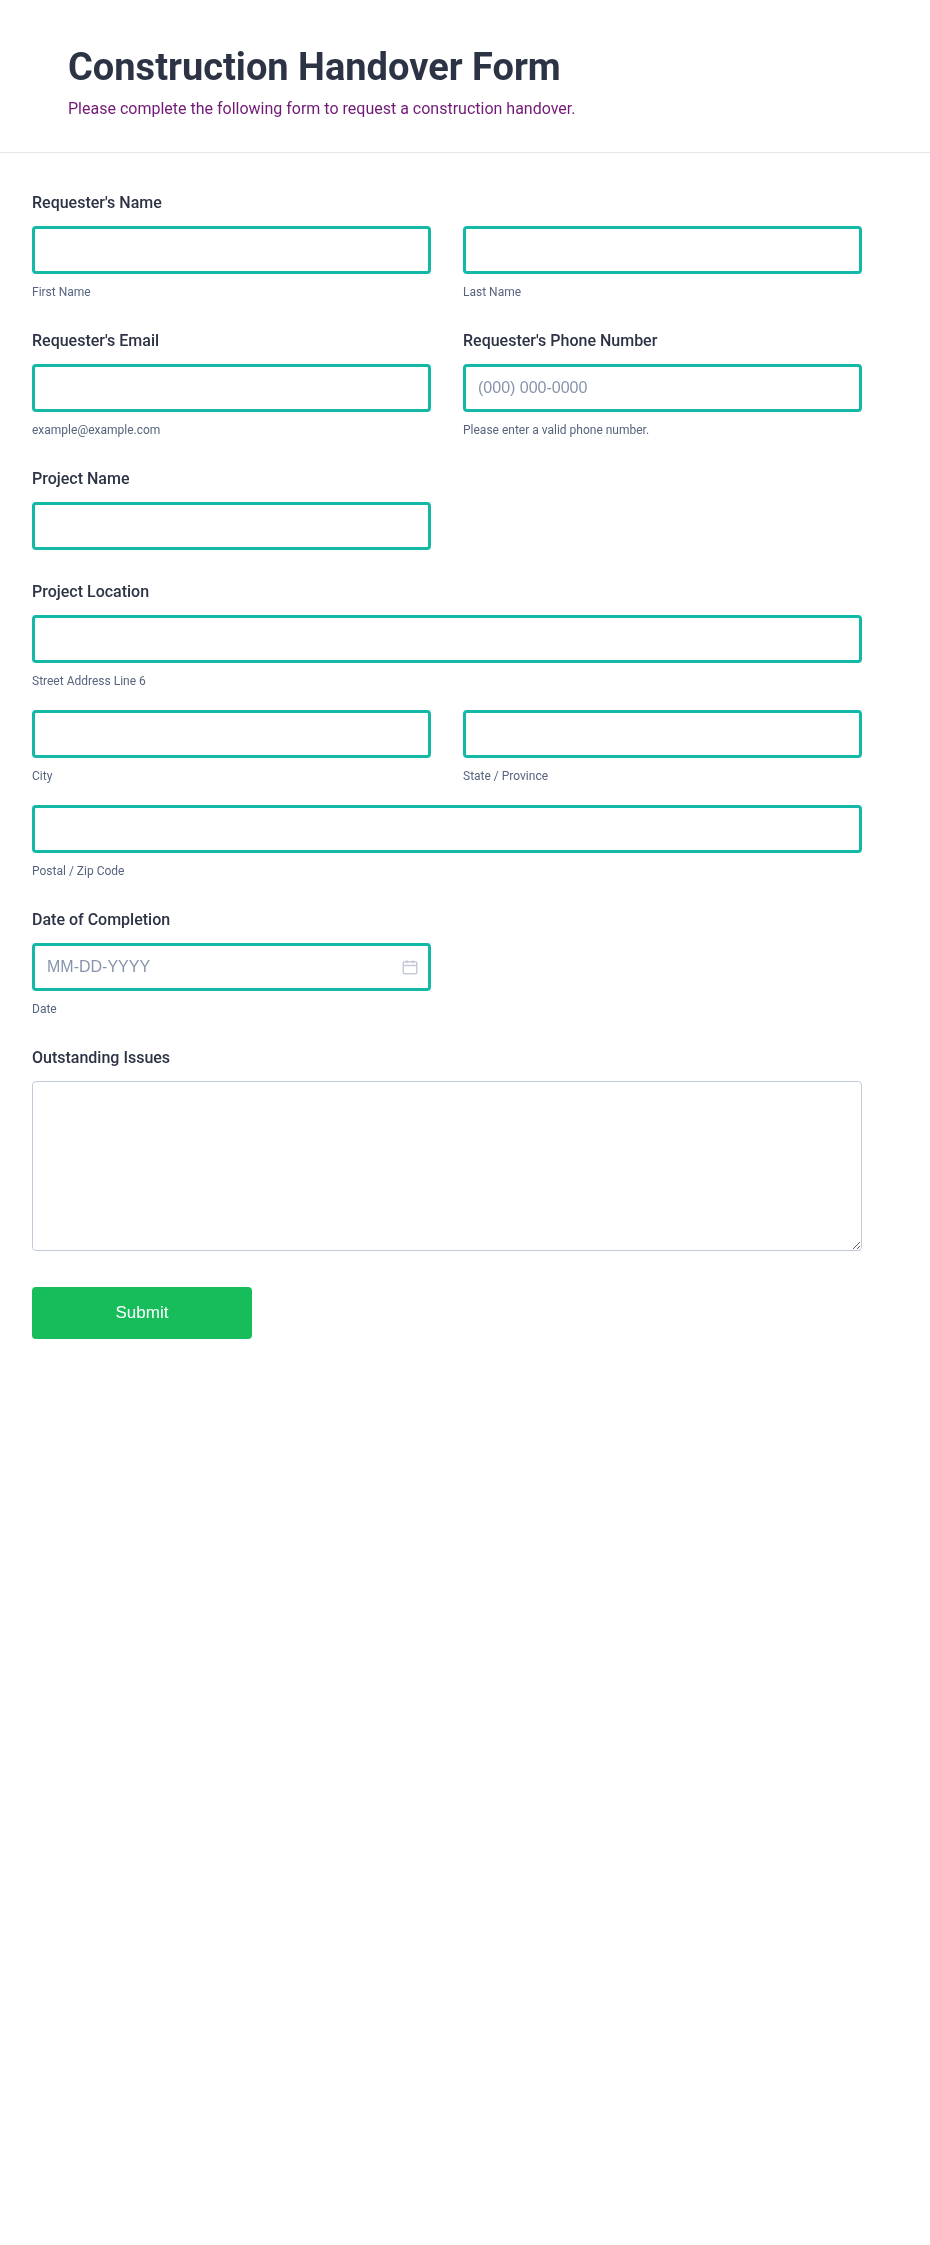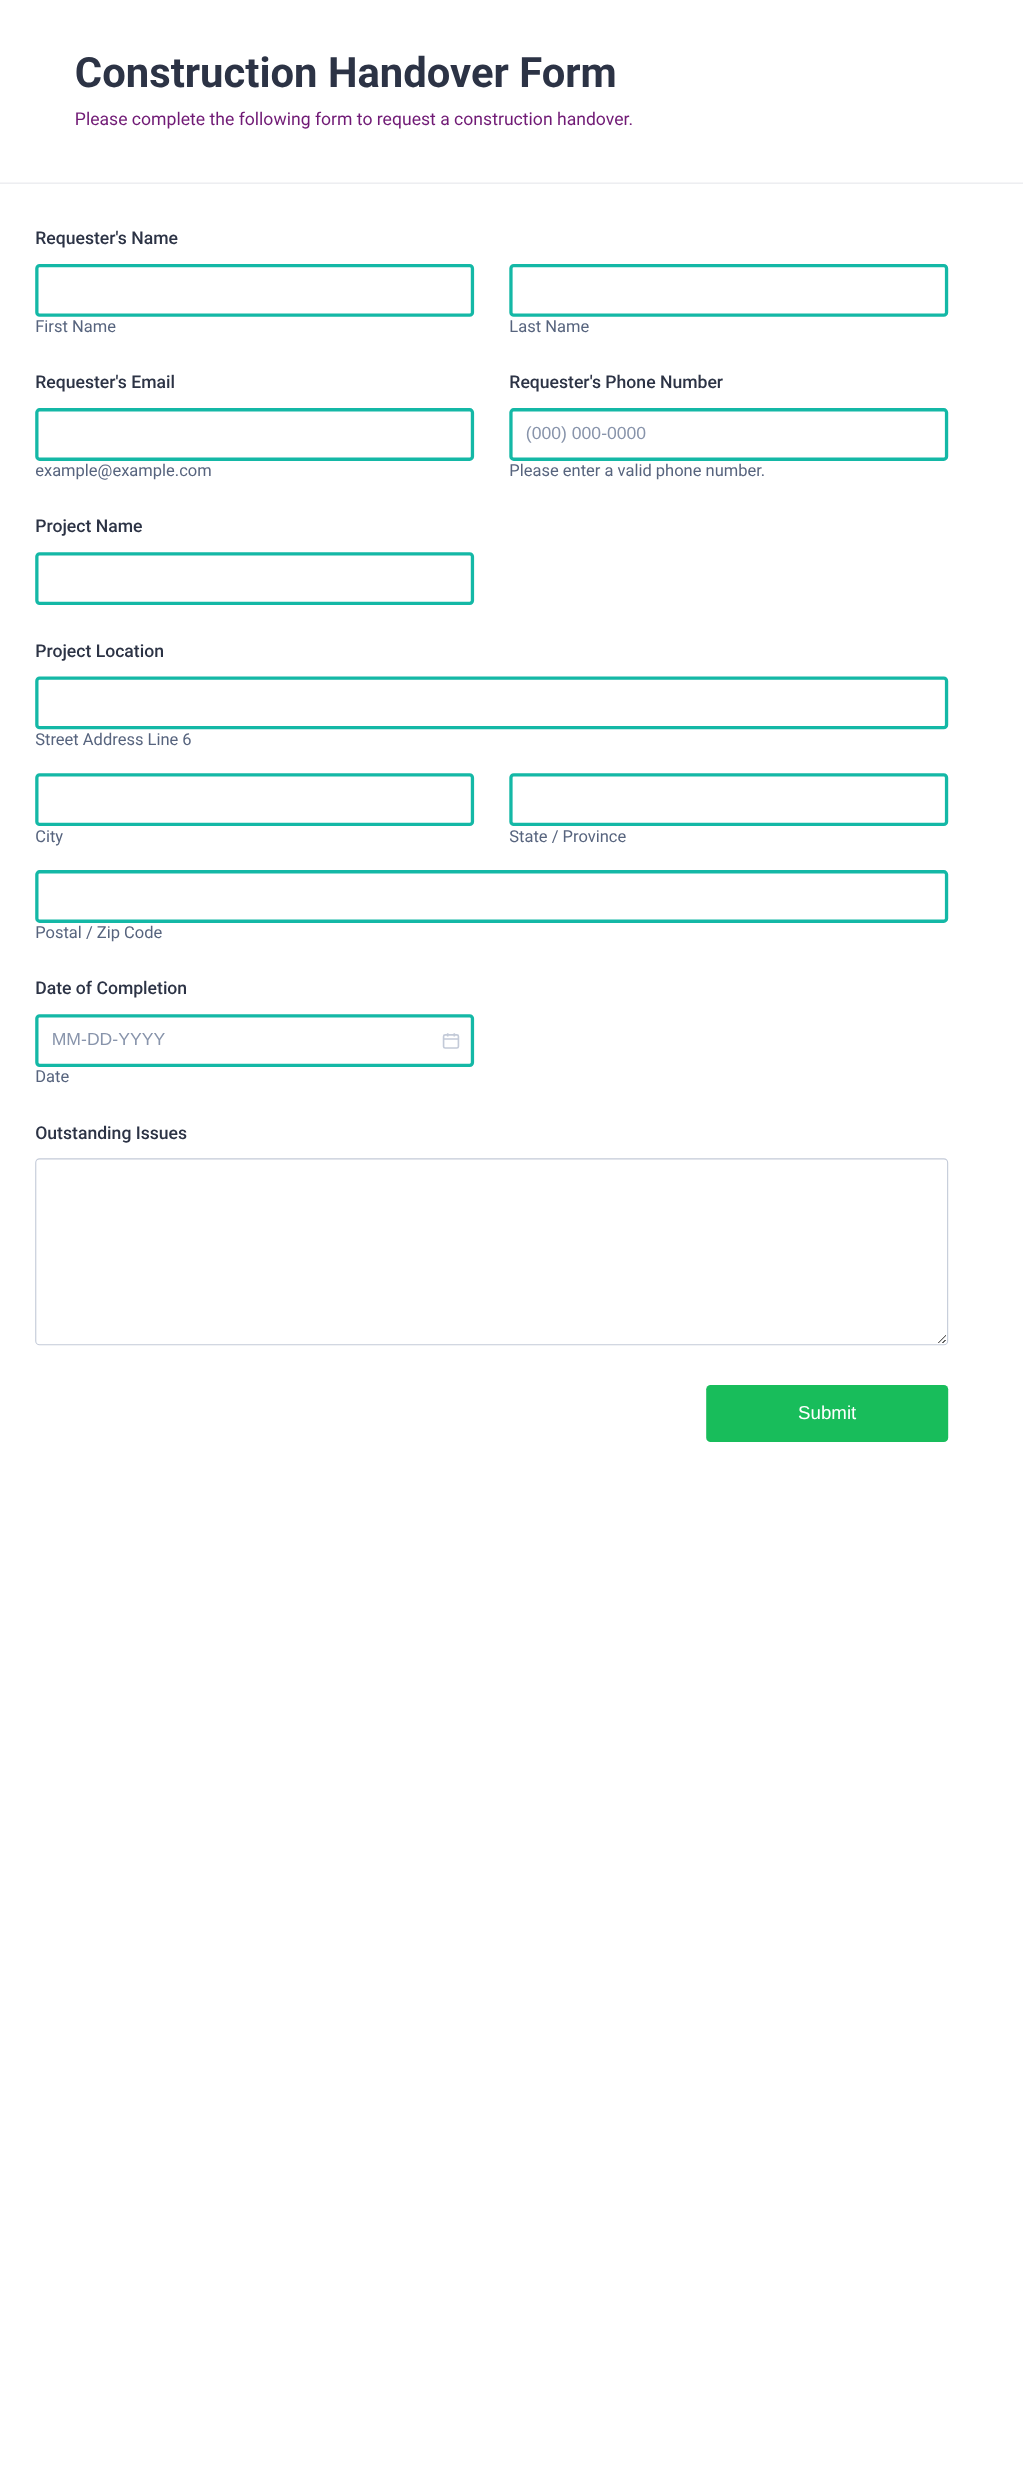--- a/index.html
+++ b/index.html
@@ -10,21 +10,21 @@
     body {
       font-family: -apple-system, BlinkMacSystemFont, "Segoe UI", Roboto, Helvetica, Arial, sans-serif;
       background: #ffffff;
       color: #2c3345;
     }
     .container {
       width: 930px;
       margin: 0 auto;
     }
     .header {
-      padding: 45px 68px 48px 68px;
+      padding: 45px 68px 34px 68px;
       border-bottom: 1px solid #e5e7eb;
     }
     .title {
       font-size: 38px;
       font-weight: 700;
       color: #2c3345;
       margin-bottom: 10px;
     }
     .subtitle {
       font-size: 16px;
@@ -62,22 +62,23 @@
       height: 170px;
       border: 1px solid #c3cad8;
       border-radius: 4px;
       padding: 12px;
       font-size: 16px;
       font-family: inherit;
       resize: vertical;
       background: #ffffff;
     }
     .sublabel {
-      font-size: 15px;
+      font-size: 12px;
       color: #57647e;
+      margin-top: 11px;
       display: block;
     }
     .row {
       display: flex;
       gap: 32px;
     }
     .col {
       flex: 1;
     }
     .half-width {
@@ -94,21 +95,21 @@
       position: absolute;
       right: 12px;
       top: 50%;
       transform: translateY(-50%);
       width: 18px;
       height: 18px;
       pointer-events: none;
     }
     .submit-wrapper {
       display: flex;
-      justify-content: flex-end;
+      justify-content: flex-start;
       margin-top: 30px;
     }
     .submit-btn {
       background: #18bd5b;
       color: #ffffff;
       border: none;
       border-radius: 4px;
       padding: 16px 60px;
       font-size: 17px;
       font-weight: 500;

